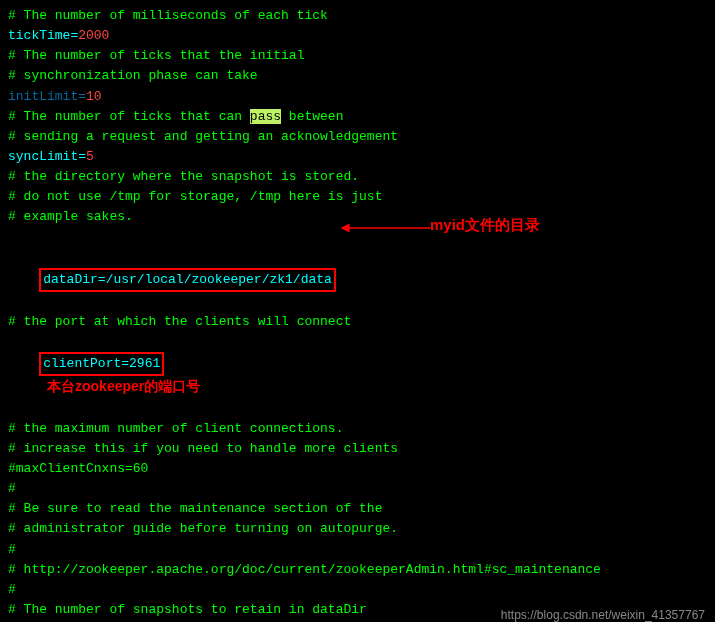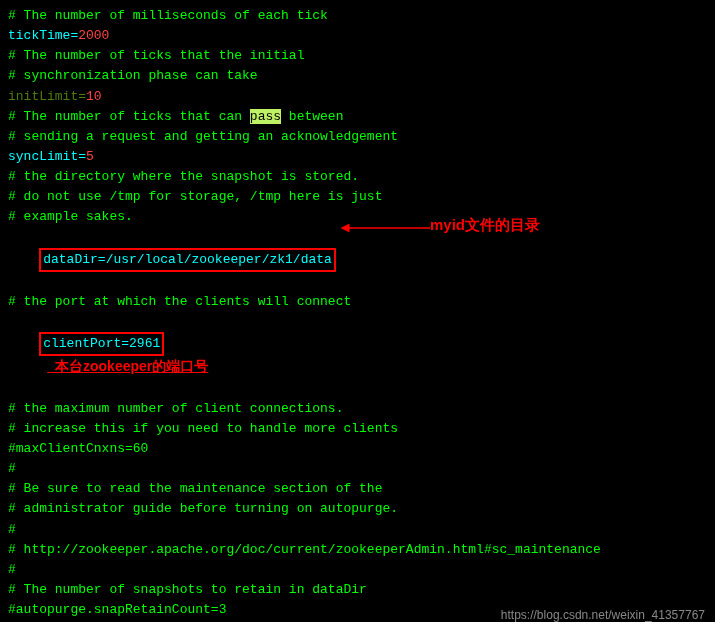--- a/index.html
+++ b/index.html
@@ -31,43 +31,43 @@
 <div class="terminal">
 
   <span class="line comment"># The number of milliseconds of each tick</span>
 
   <span class="line"><span style="color:#00ffff;">tickTime=</span><span style="color:#ff4444;">2000</span></span>
 
   <span class="line comment"># The number of ticks that the initial</span>
 
   <span class="line comment"># synchronization phase can take</span>
 
-  <span class="line"><span style="color:#4d7c0f;">initLimit=</span><span style="color:#ff4444;">10</span></span>
+  <span class="line"><span style="color:#0369a1;">initLimit=</span><span style="color:#ff4444;">10</span></span>
 
   <span class="line comment"># The number of ticks that can <span style="background:#bef264;color:#000;">pass</span> between</span>
 
   <span class="line comment"># sending a request and getting an acknowledgement</span>
 
   <span class="line"><span style="color:#00ffff;">syncLimit=</span><span style="color:#ff4444;">5</span></span>
 
   <span class="line comment"># the directory where the snapshot is stored.</span>
 
   <span class="line comment"># do not use /tmp for storage, /tmp here is just</span>
 
   <span class="line comment"># example sakes.</span>
 
   <span class="line" style="position:relative;">
-    <span style="display:inline-block; border:2px solid #ff0000; color:#00ffff; padding:0 2px;">dataDir=/usr/local/zookeeper/zk1/data</span>
+    <span style="display:inline-block; border:2px solid #ff0000; color:#00ffff; padding:0 2px;margin-top:20px;">dataDir=/usr/local/zookeeper/zk1/data</span>
   </span>
 
   <span class="line comment"># the port at which the clients will connect</span>
 
   <span class="line">
     <span style="display:inline-block; border:2px solid #ff0000; color:#00ffff; padding:0 2px;">clientPort=2961</span>
-    <span style="color:#ff0000; font-family:'Microsoft YaHei',sans-serif; font-size:14px; font-weight:bold; margin-left:8px;text-decoration:underline;">  本台zookeeper的端口号</span>
+    <span style="color:#ff0000; font-family:'Microsoft YaHei',sans-serif; font-size:14px; font-weight:bold; ">  本台zookeeper的端口号</span>
   </span>
 
   <span class="line comment"># the maximum number of client connections.</span>
 
   <span class="line comment"># increase this if you need to handle more clients</span>
 
   <span class="line comment">#maxClientCnxns=60</span>
 
   <span class="line comment">#</span>
 

